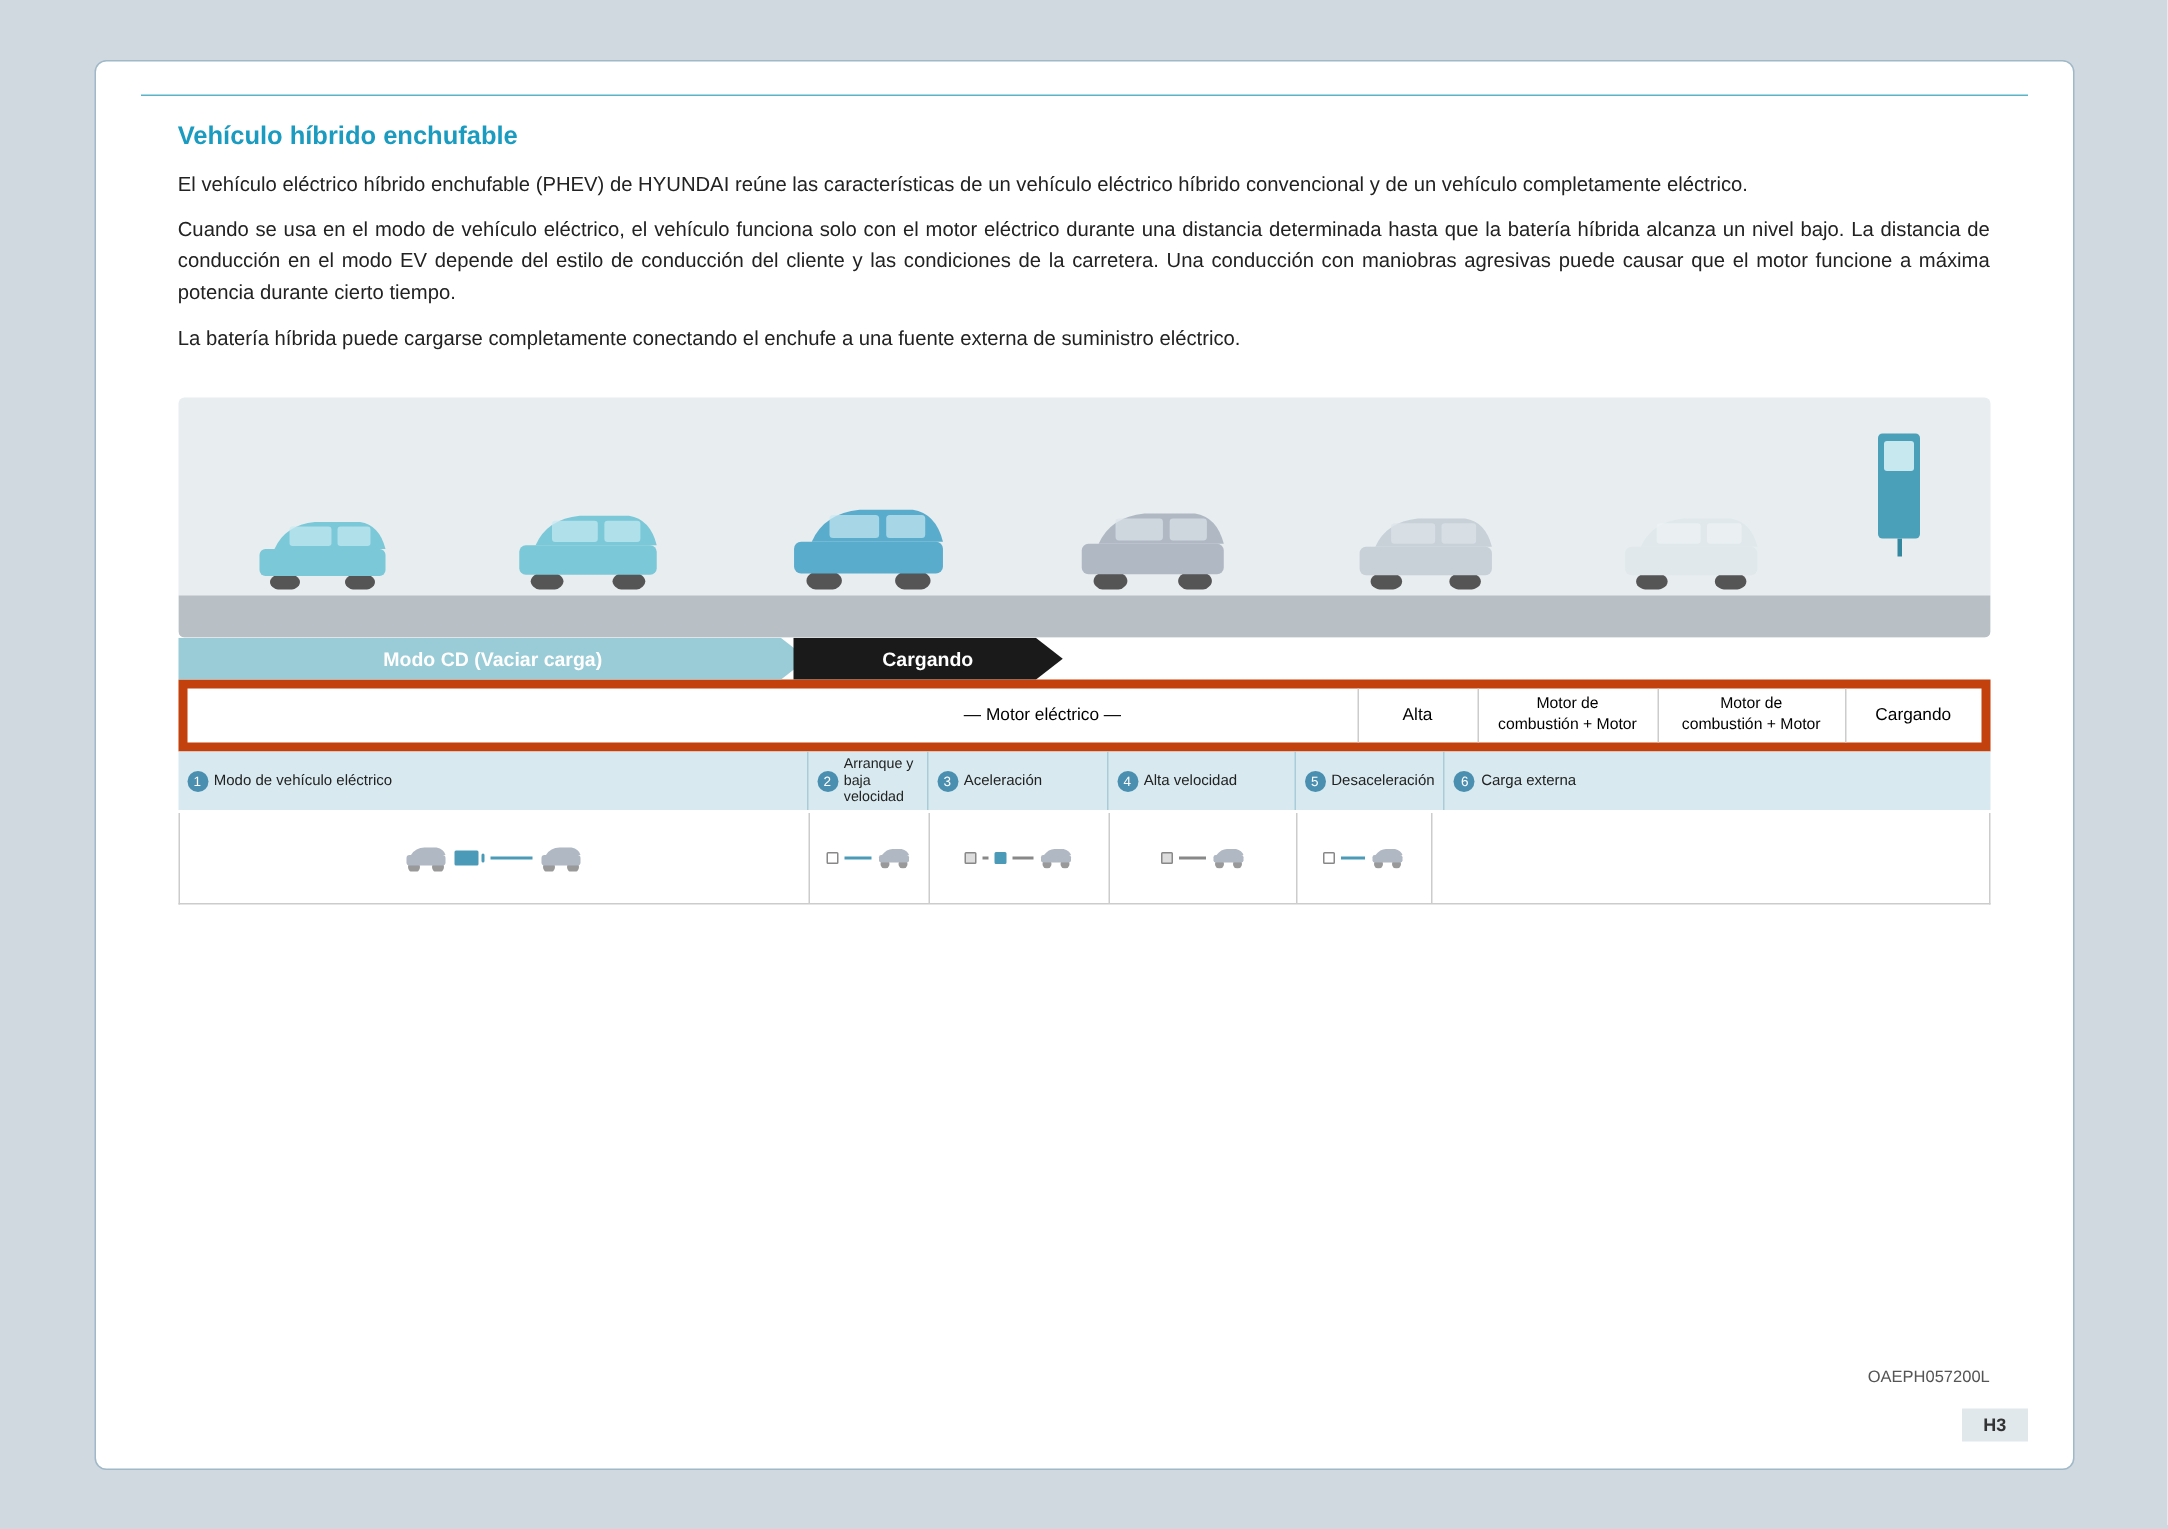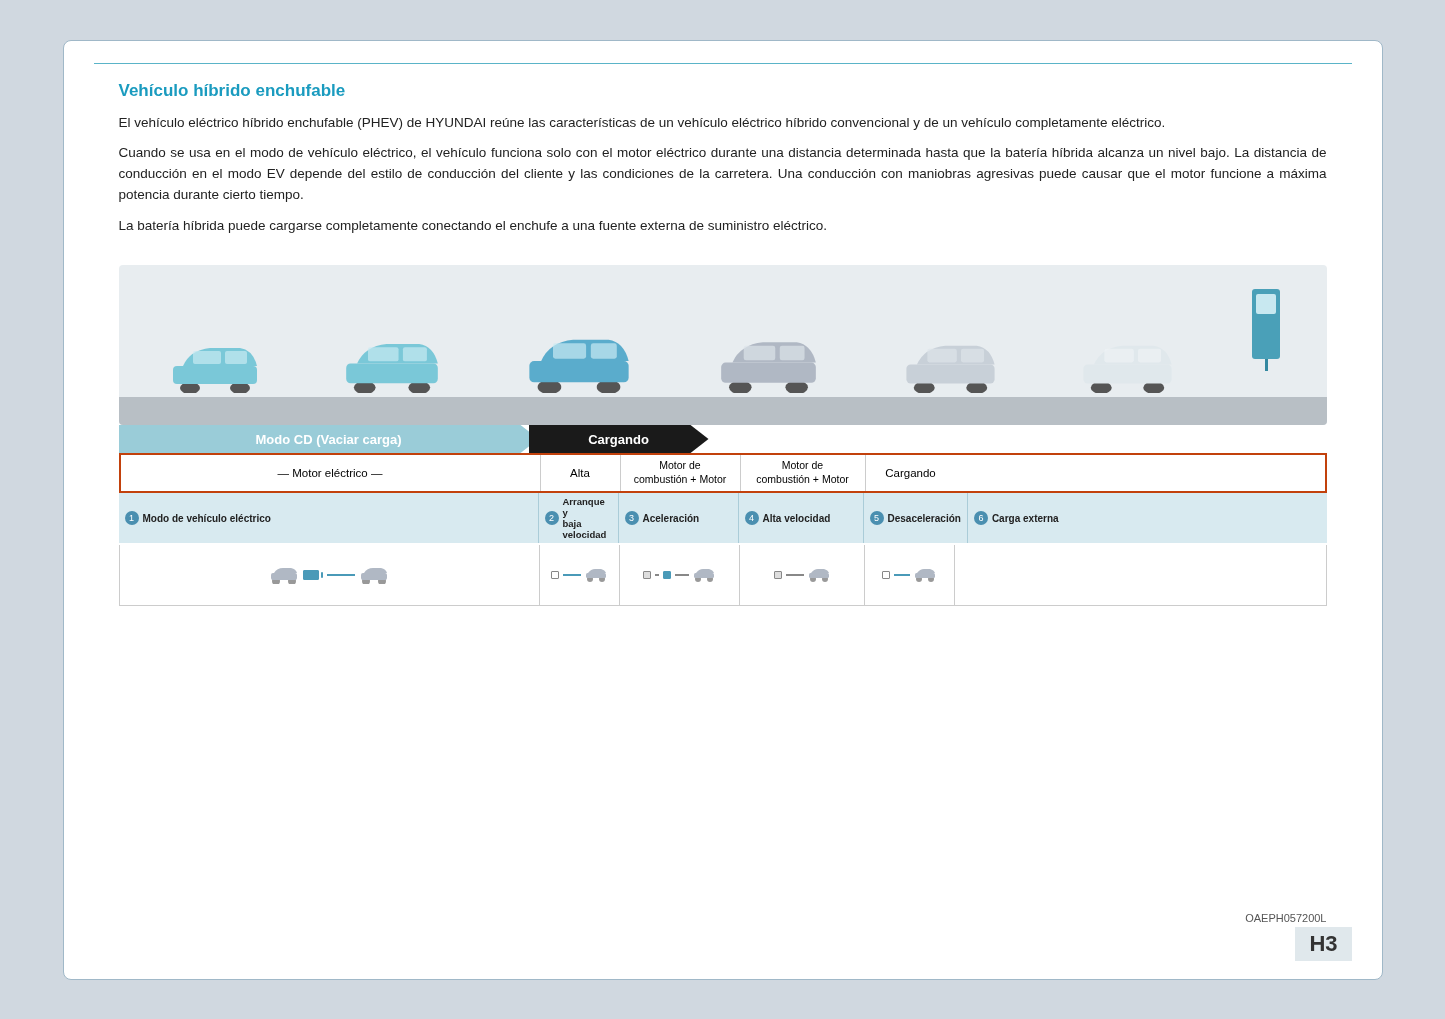--- a/index.html
+++ b/index.html
@@ -141,23 +141,24 @@
       justify-content: center;
       color: white;
       font-size: 13px;
       font-weight: bold;
       margin-left: -10px;
     }
 
     
     .breakdown-row {
       display: flex;
-      border: 2px solid #c2410c;
+      border: 6px solid #c2410c;
       margin-top: 0;
       font-size: 11.5px;
+      justify-content: flex-end;
     }
 
     .breakdown-cell {
       border-right: 1px solid #ccc;
       padding: 4px 8px;
       display: flex;
       align-items: center;
       justify-content: center;
       text-align: center;
       min-height: 36px;
@@ -223,21 +224,21 @@
       height: 14px;
       display: inline-flex;
       align-items: center;
       justify-content: center;
       font-size: 9px;
       margin-right: 4px;
       flex-shrink: 0;
     }
 
     .substep-label {
-      font-weight: bold;
+      font-weight: normal;
       font-size: 10px;
       color: #222;
     }
 
     
     .small-cars-row {
       display: flex;
       margin-top: 2px;
       border: 1px solid #ccc;
       border-top: none;
@@ -269,21 +270,21 @@
     .sub2 { flex: 0 0 80px; }
     .sub3 { flex: 0 0 120px; }
     .sub4 { flex: 0 0 125px; }
     .sub5 { flex: 0 0 90px; }
     .sub6 { flex: 1; }
 
     .page-number {
       position: absolute;
       bottom: 18px;
       right: 30px;
-      font-size: 22px;
+      font-size: 12px;
       color: #333;
       font-weight: bold;
       background: #e0e8ec;
       padding: 4px 14px;
       text-align: right;
     }
 
     .code-ref {
       position: absolute;
       bottom: 55px;

